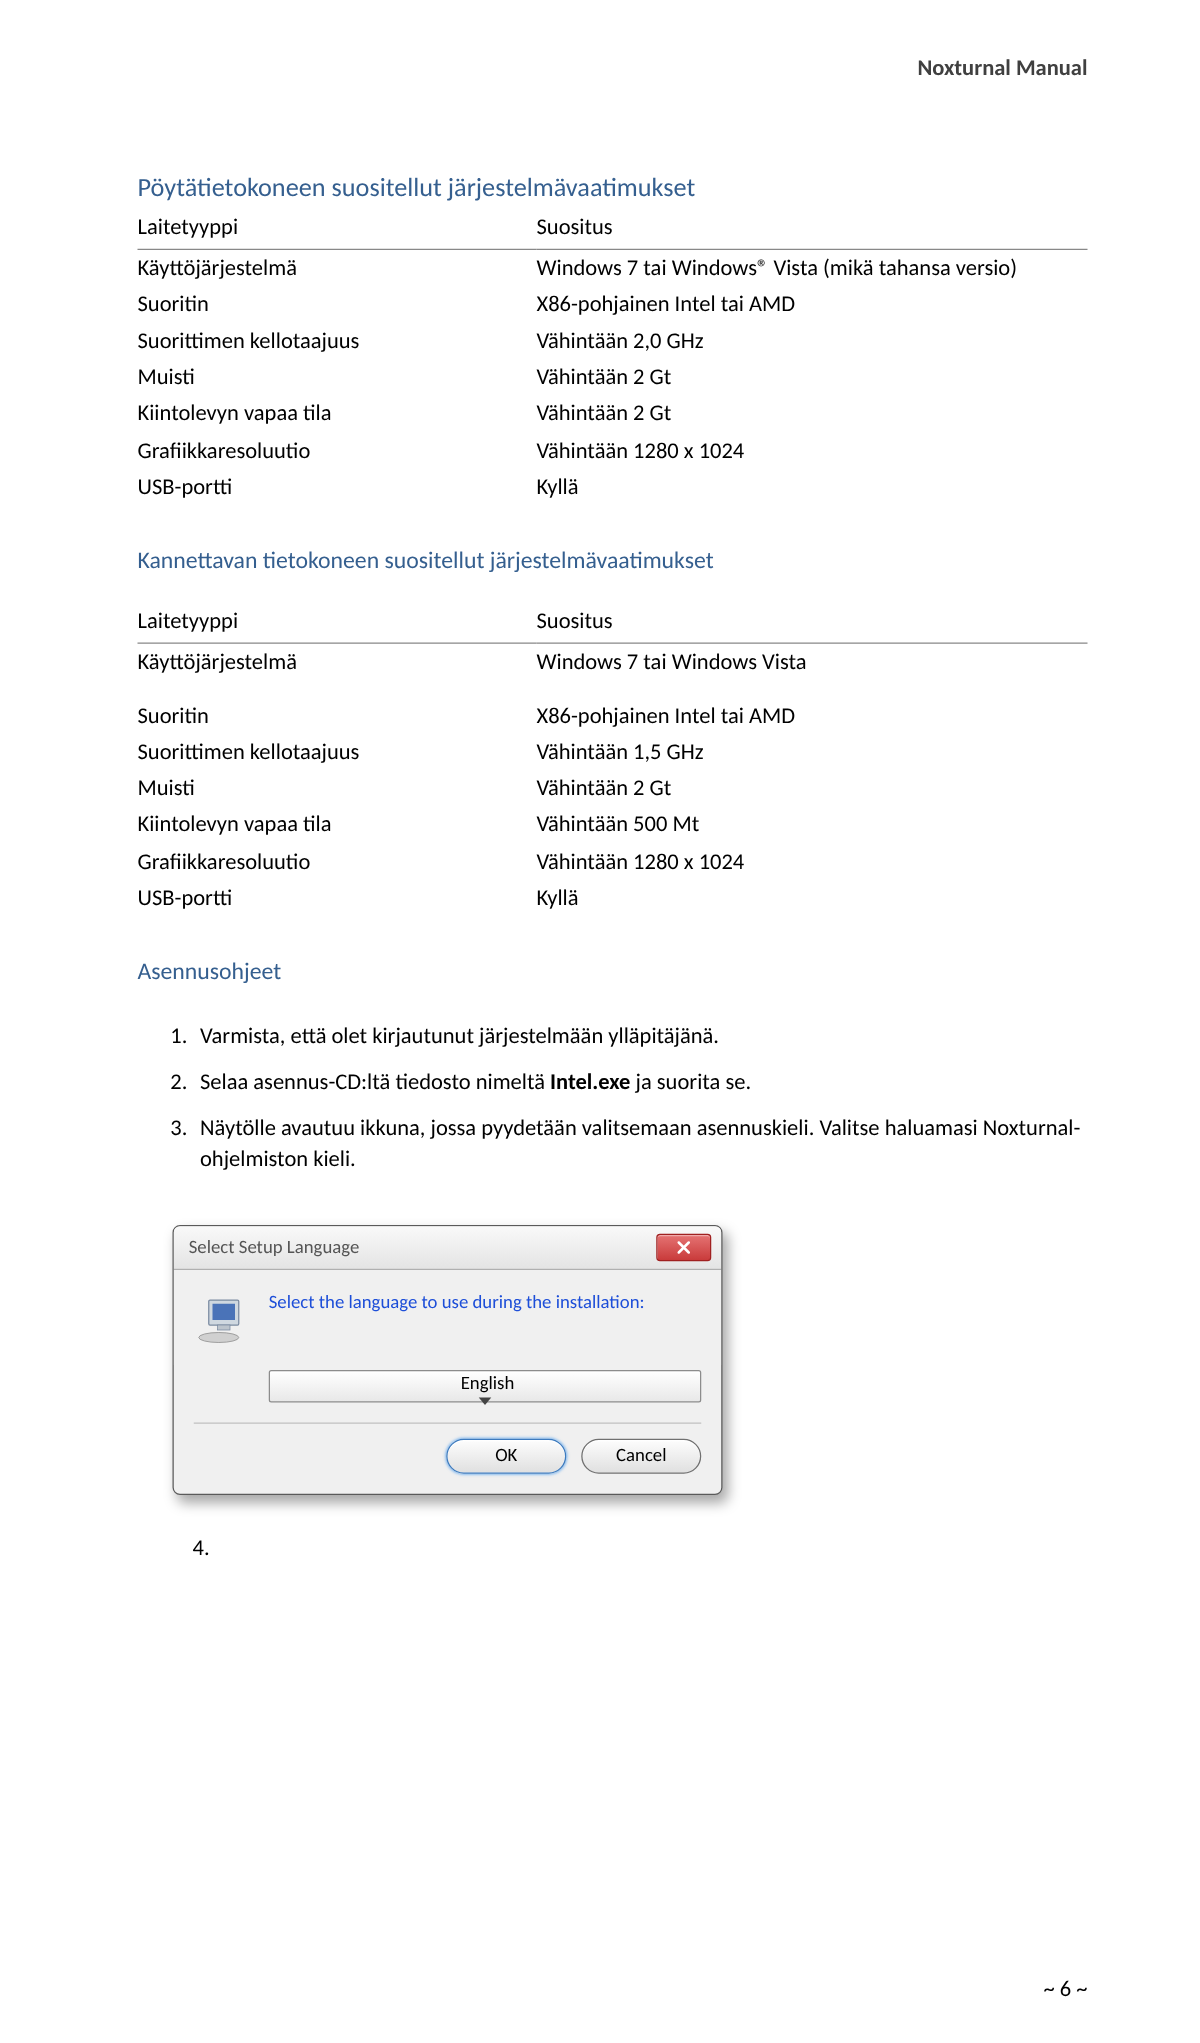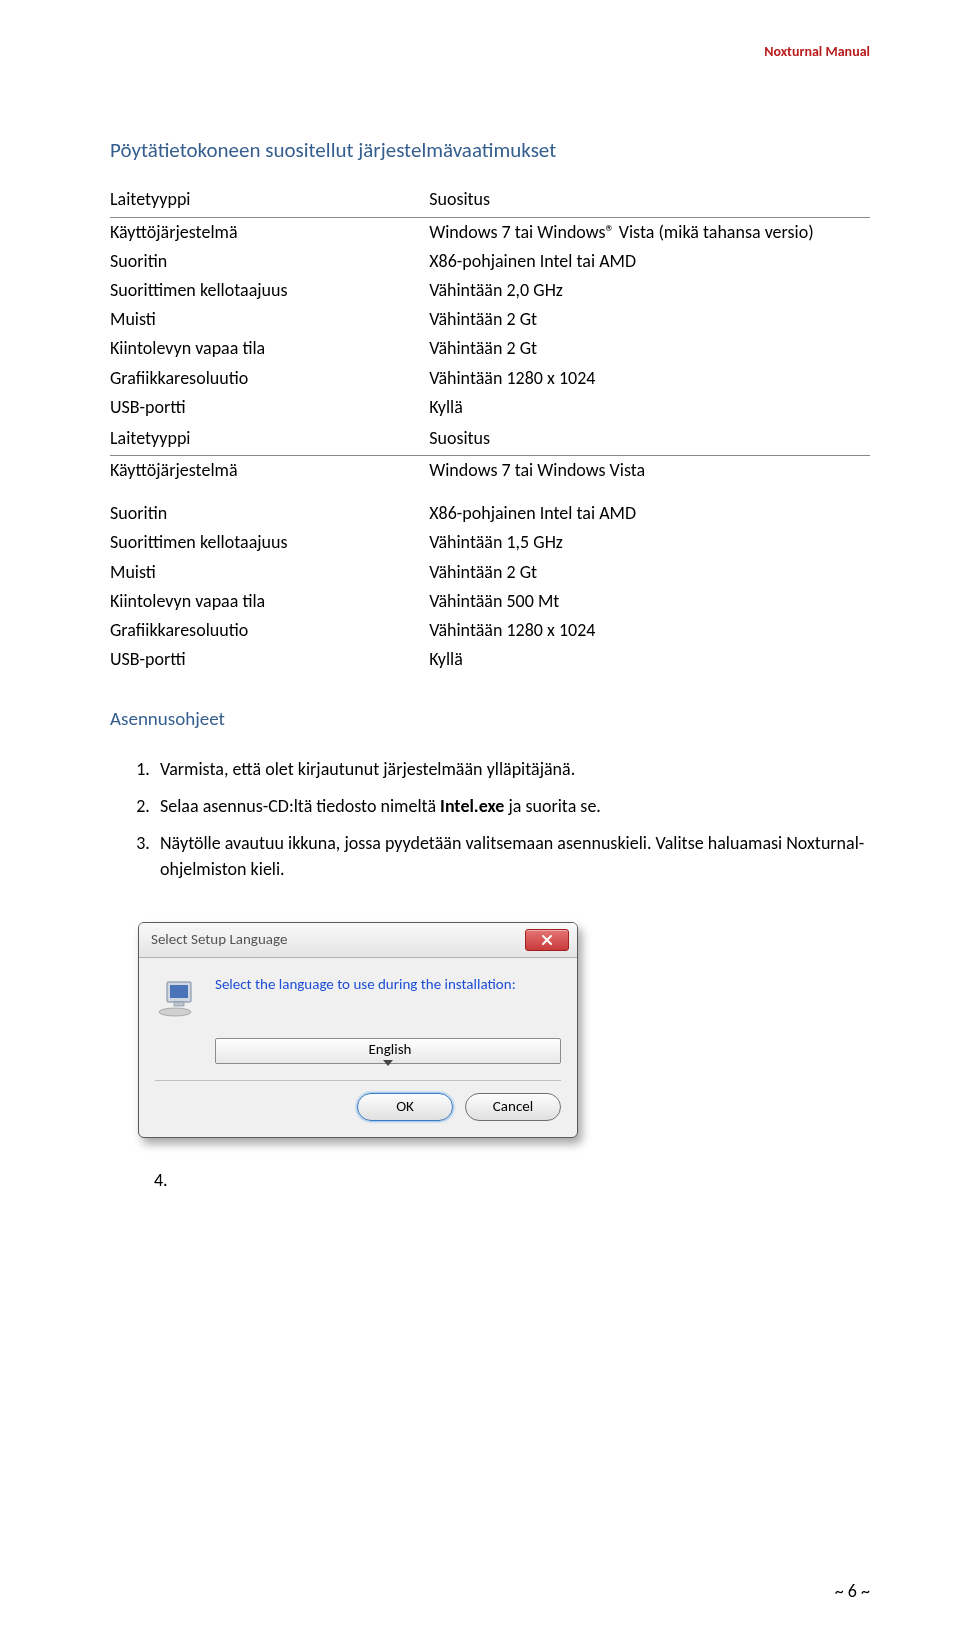--- a/index.html
+++ b/index.html
@@ -16,29 +16,28 @@
   .page {
     padding: 50px 90px 40px 110px;
     position: relative;
     min-height: 1634px;
   }
   .header-right {
     position: absolute;
     top: 42px;
     right: 90px;
     font-weight: bold;
-    color: #b91c1c;
-    font-size: 14px;
+    color: #404040;
+    font-size: 18px;
   }
   .section-heading {
     color: #355f8f;
     font-size: 21px;
     font-weight: normal;
     margin-top: 60px;
-    margin-bottom: 18px;
   }
   .section-heading.sub {
     font-size: 19px;
     color: #355f8f;
     margin-top: 32px;
     margin-bottom: 18px;
   }
   table.spec {
     width: 100%;
     border-collapse: collapse;
@@ -221,20 +220,21 @@
           <td>Grafiikkaresoluutio</td>
           <td>Vähintään 1280 x 1024</td>
         </tr>
     <tr>
           <td>USB-portti</td>
           <td>Kyllä</td>
         </tr>
   </tbody>
     </table>
 
+  <div class="section-heading sub">Kannettavan tietokoneen suositellut järjestelmävaatimukset</div>
   <table class="spec">
     <tbody>
         <tr>
       <th>Laitetyyppi</th>
       <th>Suositus</th>
     </tr>
     <tr>
           <td>Käyttöjärjestelmä</td>
           <td>Windows 7 tai Windows Vista</td>
         </tr>

